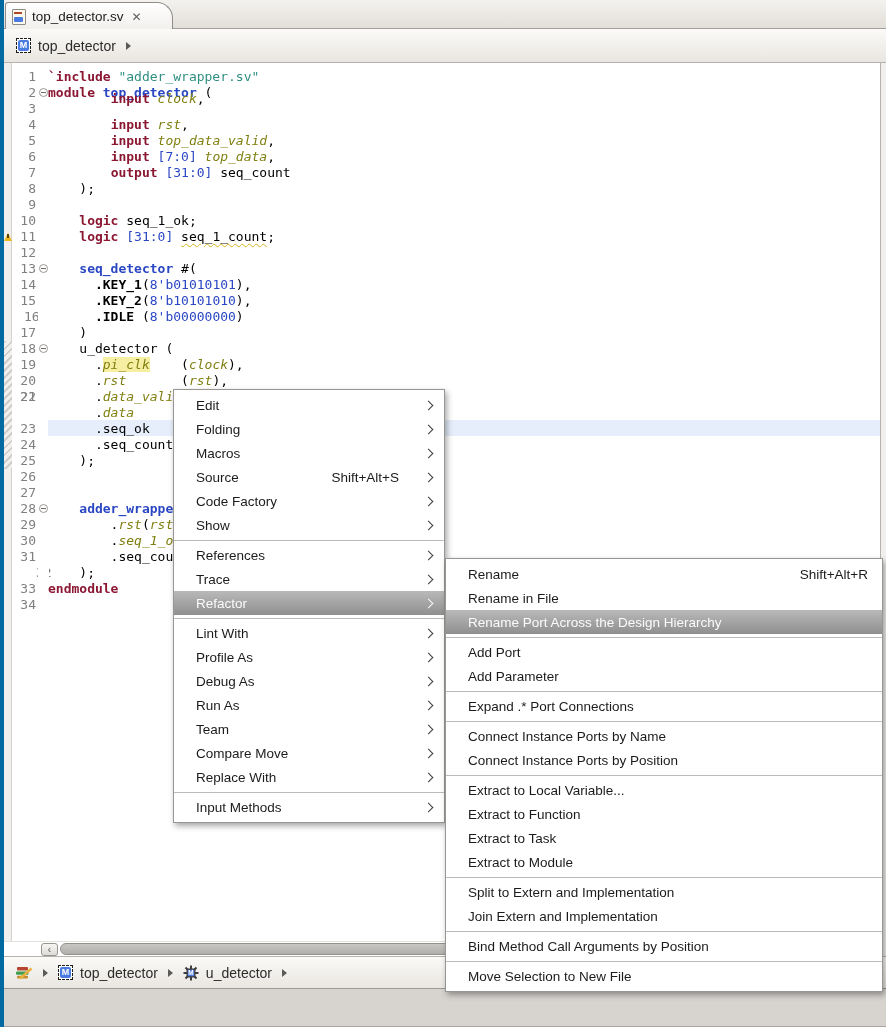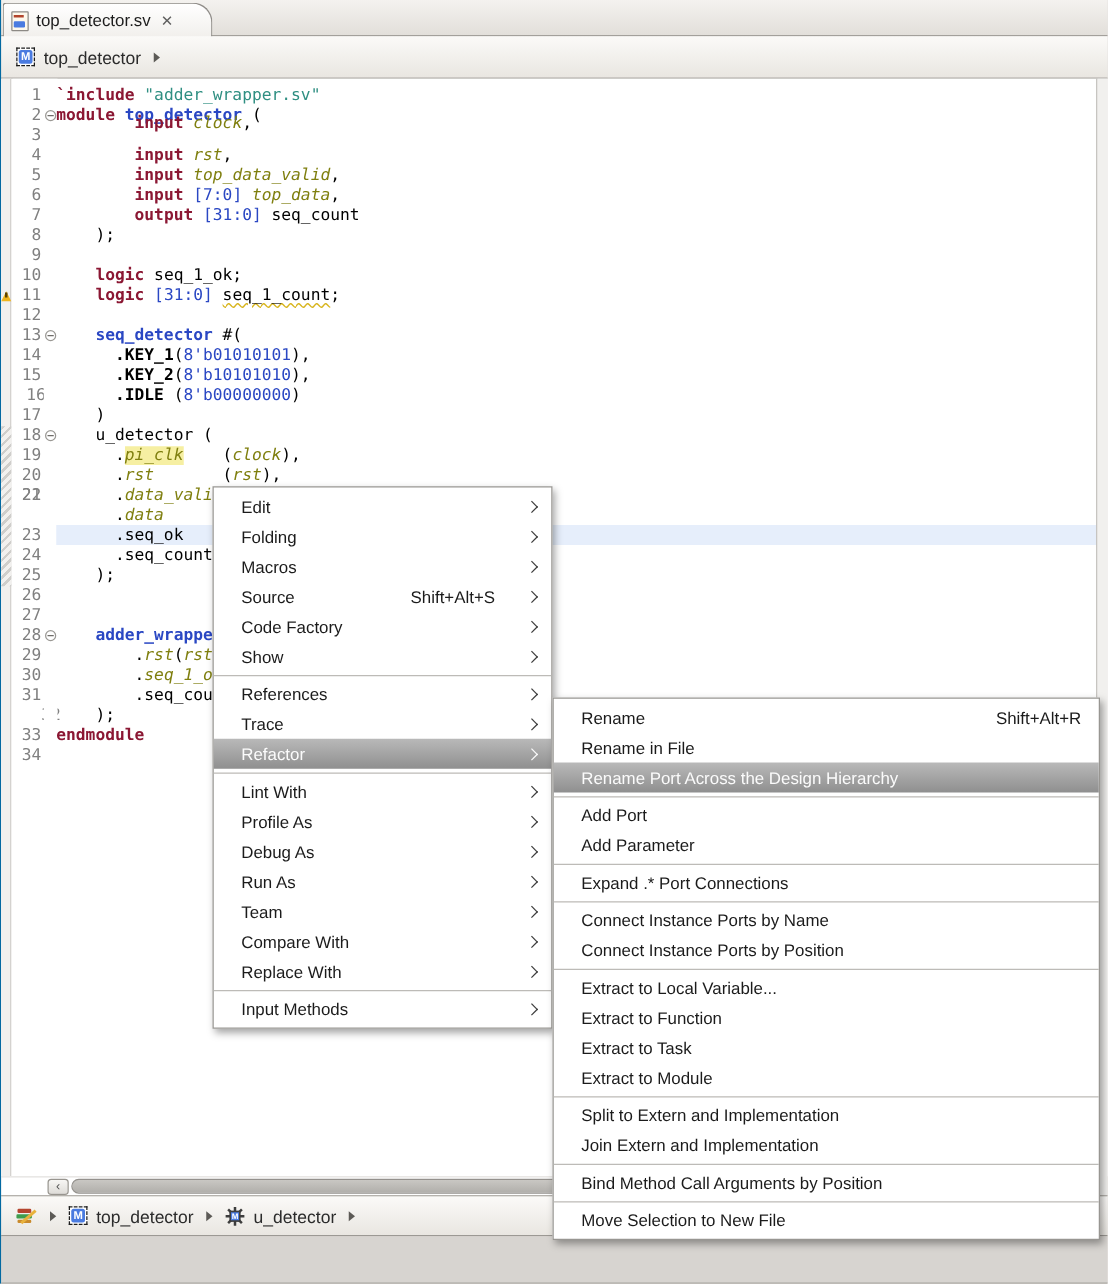--- a/index.html
+++ b/index.html
@@ -1,18 +1,18 @@
 <!DOCTYPE html>
 <html style="--kw: #8b1733; --id: #2a47c3; --lit: #2a47c3; --str: #2f8f82; --sig: #7f7f0f; --occ: #f6efa2; --curline: #e6eefb; --hl1: #b9b9b9; --hl2: #8f8f8f;"><head>
 <meta charset="utf-8">
 <style>
   * { margin:0; padding:0; box-sizing:border-box; }
   html,body { width:886px; height:1027px; }
   body { font-family:"Liberation Sans", sans-serif; background:#d7d4d0; position:relative; overflow:hidden; }
-  #window { position:absolute; inset:0; width:886px; height:1027px; background:#d7d4d0; border-left:1px solid #0369a1; }
+  #window { position:absolute; inset:0; width:886px; height:1027px; background:#d7d4d0; border-left:4px solid #0369a1; }
 
   
   #tabbar { position:absolute; left:0; top:0; width:886px; height:29px;
             background:linear-gradient(#f4f2ef,#e2dfda); border-bottom:1px solid #a3a09b; }
   #tab-active { position:absolute; left:1px; top:2px; height:28px; width:168px;
             background:linear-gradient(#ffffff,#f1efec);
             border:1px solid #8f8c88; border-bottom:none; border-radius:3px 16px 0 0;
             display:flex; align-items:center; padding:0 8px 0 6px; gap:6px; }
   #tab-title { font-size:13.5px; color:#1d1d1d; white-space:nowrap; }
   .close-x { font-size:12px; color:#5f5f5f; cursor:pointer; padding:0 2px; line-height:12px; }
@@ -301,21 +301,21 @@
       </div>
       <div class="menu-item">
         <span class="mlabel">Run As</span>
         <span class="subarrow"></span>
       </div>
       <div class="menu-item">
         <span class="mlabel">Team</span>
         <span class="subarrow"></span>
       </div>
       <div class="menu-item">
-        <span class="mlabel">Compare With</span>
+        <span class="mlabel">Compare Move</span>
         <span class="subarrow"></span>
       </div>
       <div class="menu-item">
         <span class="mlabel">Replace With</span>
         <span class="subarrow"></span>
       </div>
       <div class="menu-sep"></div>
       <div class="menu-item">
         <span class="mlabel">Input Methods</span>
         <span class="subarrow"></span>

